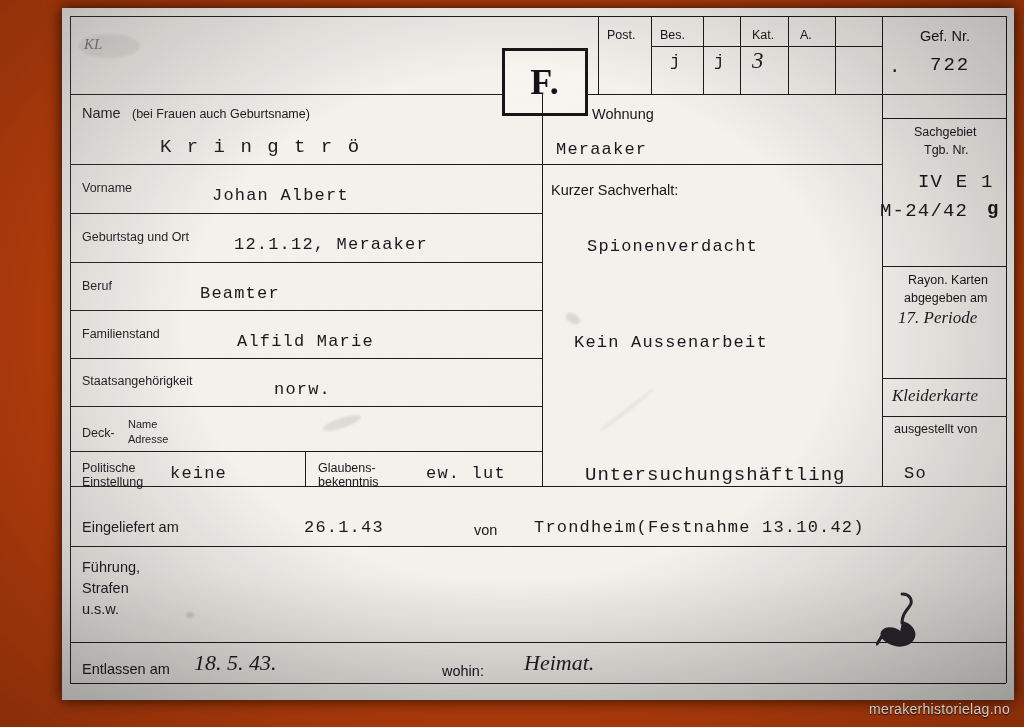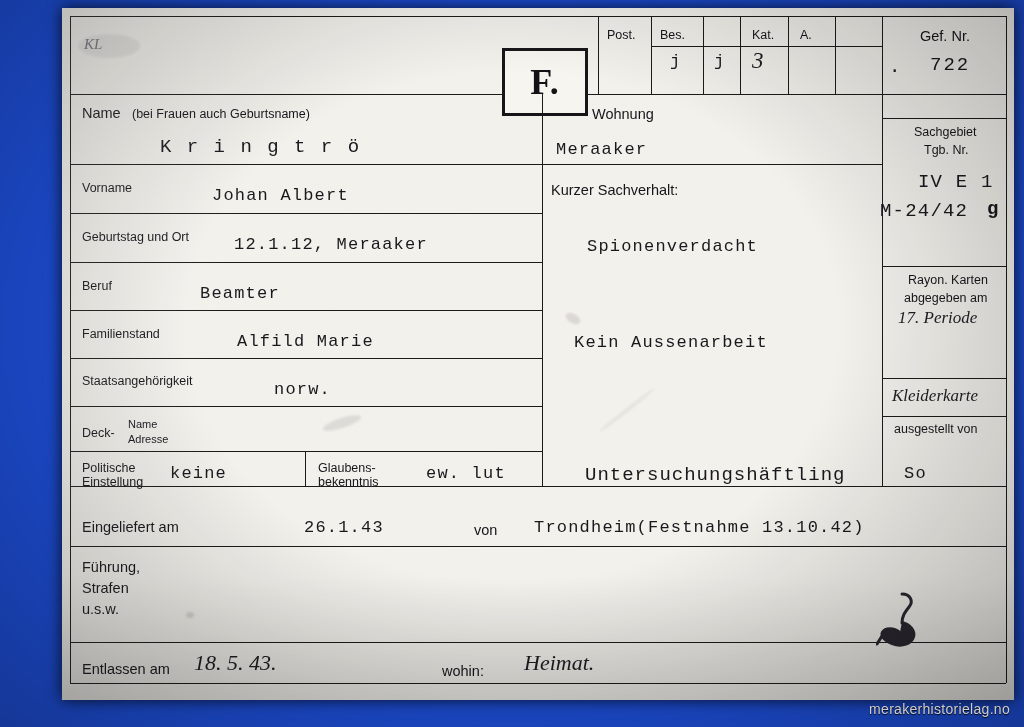--- a/index.html
+++ b/index.html
@@ -10,21 +10,21 @@
   body {
     width: 1024px;
     height: 727px;
     overflow: hidden;
     font-family: "Liberation Sans", sans-serif;
   }
   #page {
     position: relative;
     width: 1024px;
     height: 727px;
-    background: #1d4ed8;
+    background: #c2410c;
   }
   
   #card {
     position: absolute;
     left: 62px;
     top: 8px;
     width: 952px;
     height: 692px;
     background: #f3f1ec;
     box-shadow: 0 0 14px rgba(0,0,0,0.8);

